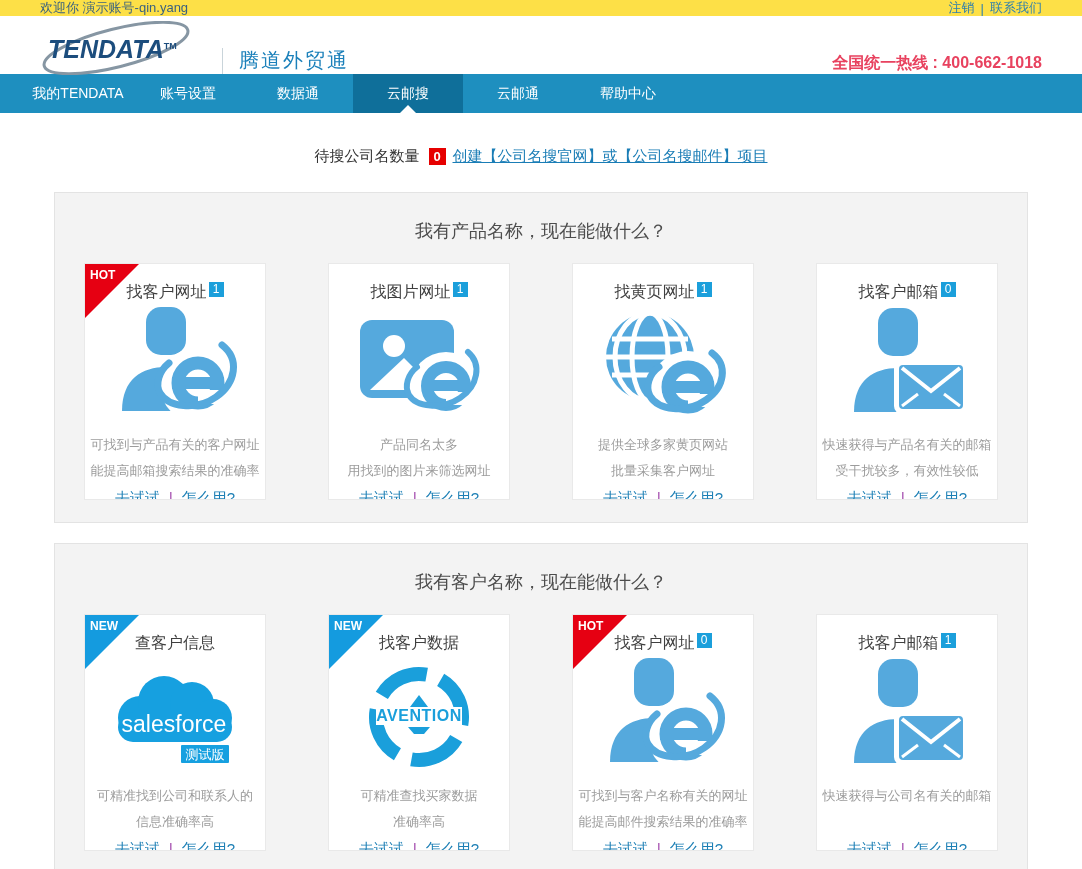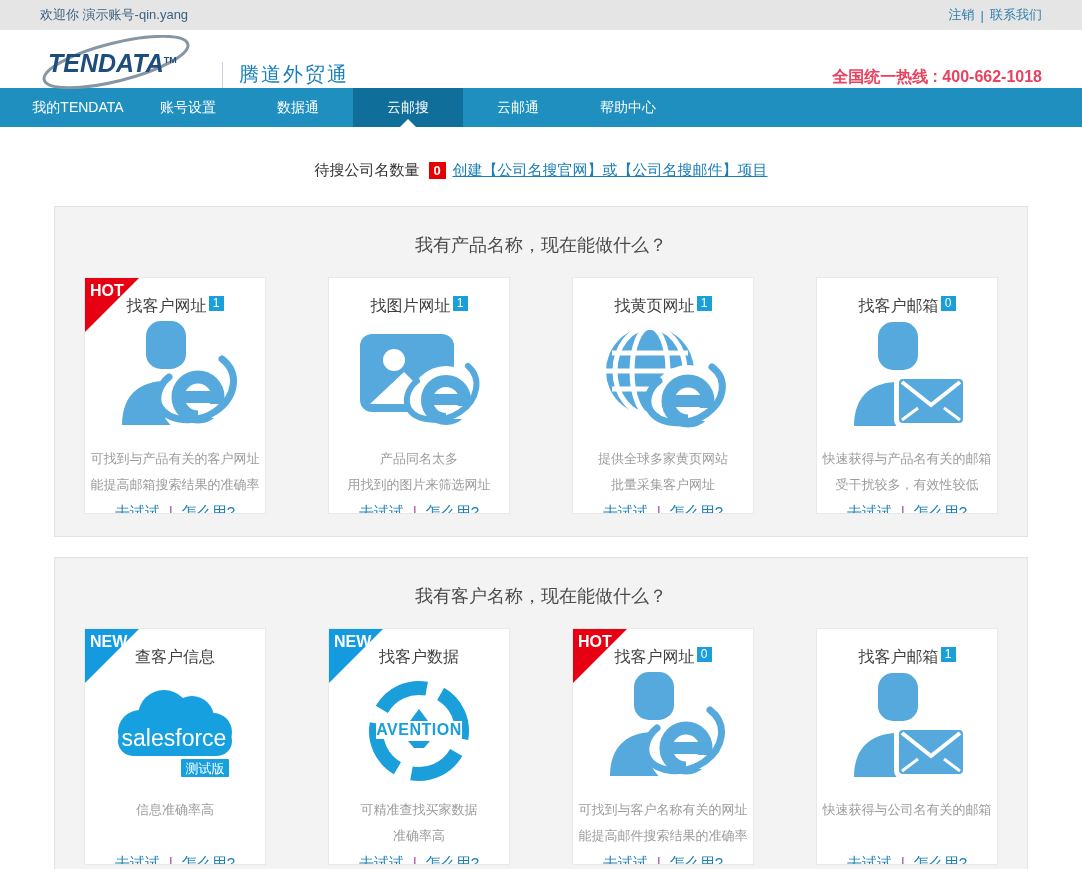--- a/index.html
+++ b/index.html
@@ -1,21 +1,21 @@
 <!DOCTYPE html>
 <html><head>
 <meta charset="utf-8">
 <style>
   *{margin:0;padding:0;box-sizing:border-box}
   html,body{width:1082px;height:869px;overflow:hidden}
   body{background:#fff;font-family:"Liberation Sans","DejaVu Sans",sans-serif;color:#333}
   a{cursor:pointer}
 
   
-  .topbar{height:30px;background:#e5e5e5;display:flex;align-items:center;padding:0 40px;font-size:13px}
+  .topbar{height:16px;background:#fde047;display:flex;align-items:center;padding:0 40px;font-size:13px}
   .topbar-welcome{color:#3a617f}
   .topbar-right{margin-left:auto;color:#2e7fad;display:flex;gap:6px;align-items:center}
   .topbar-right a{color:#2e7fad;text-decoration:none}
 
   
   .header{height:58px;display:flex;align-items:flex-end;padding:0 40px;background:#fff}
   .logo{position:relative;width:176px;height:54px;flex:none}
   .logo svg{position:absolute;left:-4px;top:1px}
   .logo-word{position:absolute;left:8px;top:15px;font-style:italic;font-weight:bold;font-size:25px;color:#1c4d7d;white-space:nowrap}
   .logo-word sup{font-size:9px;font-style:normal}
@@ -40,21 +40,21 @@
 
   
   .section{margin:0 54px 20px;background:#f3f3f3;border:1px solid #e3e3e3;padding:0 29px 22px}
   .section-title{text-align:center;font-size:18px;color:#4c4c4c;padding:26px 0 20px}
   .cards{display:flex;justify-content:space-between}
   .card{position:relative;width:182px;height:237px;background:#fff;border:1px solid #e9e9e9;
         text-align:center;padding-top:18px;overflow:hidden}
   .corner{position:absolute;top:0;left:0;width:0;height:0;
           border-top:54px solid #e60012;border-right:54px solid transparent}
   .corner.new{border-top-color:#149bdf}
-  .corner span{position:absolute;top:-50px;left:5px;color:#fff;font-size:16px;font-weight:bold;white-space:nowrap}
+  .corner span{position:absolute;top:-50px;left:5px;color:#fff;font-size:12px;font-weight:bold;white-space:nowrap}
   .card-title{font-size:16px;color:#3f3f3f;height:20px}
   .num-badge{display:inline-block;min-width:15px;height:15px;line-height:15px;background:#1b9fdb;
              color:#fff;font-size:12px;text-align:center;vertical-align:top;margin-left:2px;padding:0 1px}
   .card-icon{height:128px;display:flex;align-items:center;justify-content:center;margin-top:2px}
   .card-desc{height:52px;font-size:13px;color:#9c9c9c;line-height:26px}
   .card-links{font-size:15px;margin-top:5px}
   .card-links a{color:#1c7fb5;text-decoration:none}
   .link-sep{color:#9b3ba5;margin:0 9px;font-size:14px}
 </style>
 </head>
@@ -237,20 +237,21 @@
             <circle cx="92" cy="44" r="22"></circle>
             <circle cx="113" cy="58" r="19"></circle>
             <rect x="18" y="52" width="114" height="30" rx="15"></rect>
           </g>
           <text x="74" y="72" text-anchor="middle" fill="#fff" font-size="23" font-family="Liberation Sans, sans-serif">salesforce</text>
           <rect x="80" y="84" width="50" height="20" rx="2" fill="#16a0e0" stroke="#fff" stroke-width="2"></rect>
           <text x="105" y="99" text-anchor="middle" fill="#fff" font-size="13" font-family="Liberation Sans, sans-serif">测试版</text>
         </svg>
       </div>
       <div class="card-desc">
+        <div>可精准找到公司和联系人的</div>
         <div>信息准确率高</div>
       </div>
       <div class="card-links">
         <a>去试试</a><span class="link-sep">|</span><a>怎么用?</a>
       </div>
     </div>
 
     <div class="card">
       <div class="corner new">
           <span>NEW</span>

